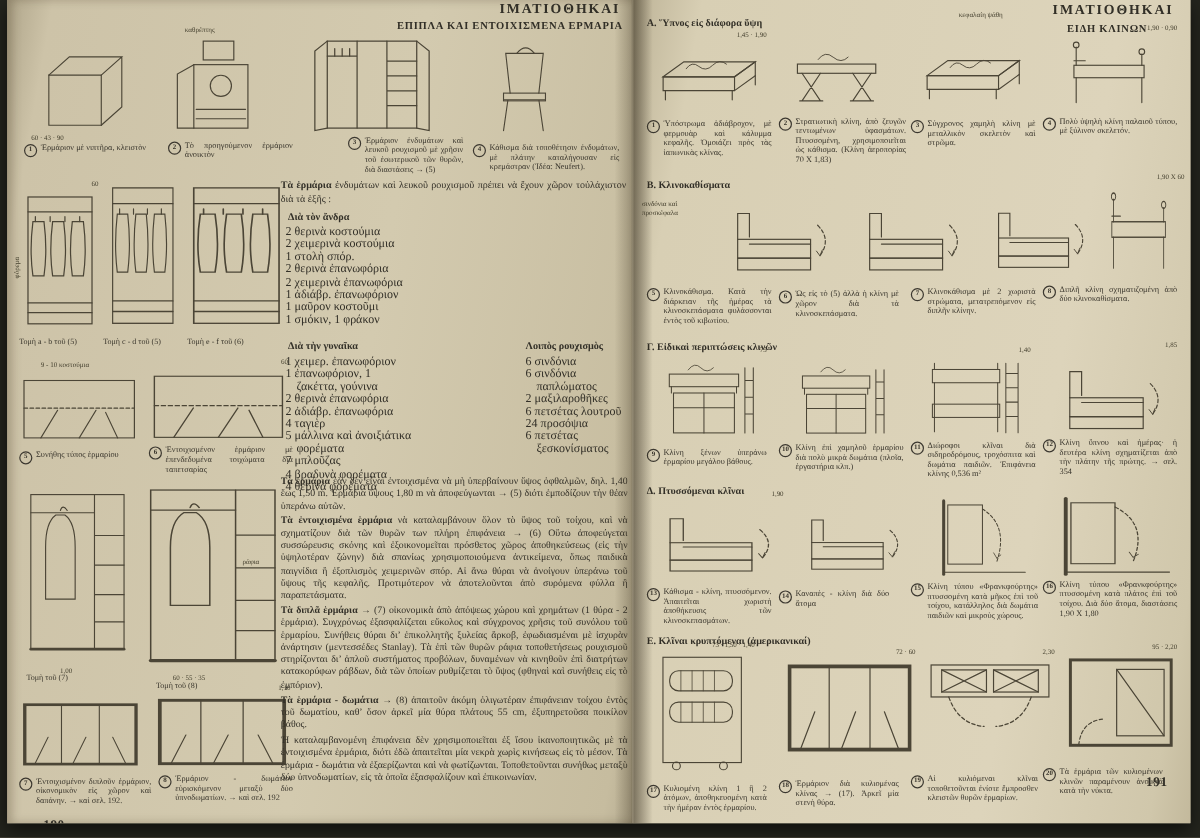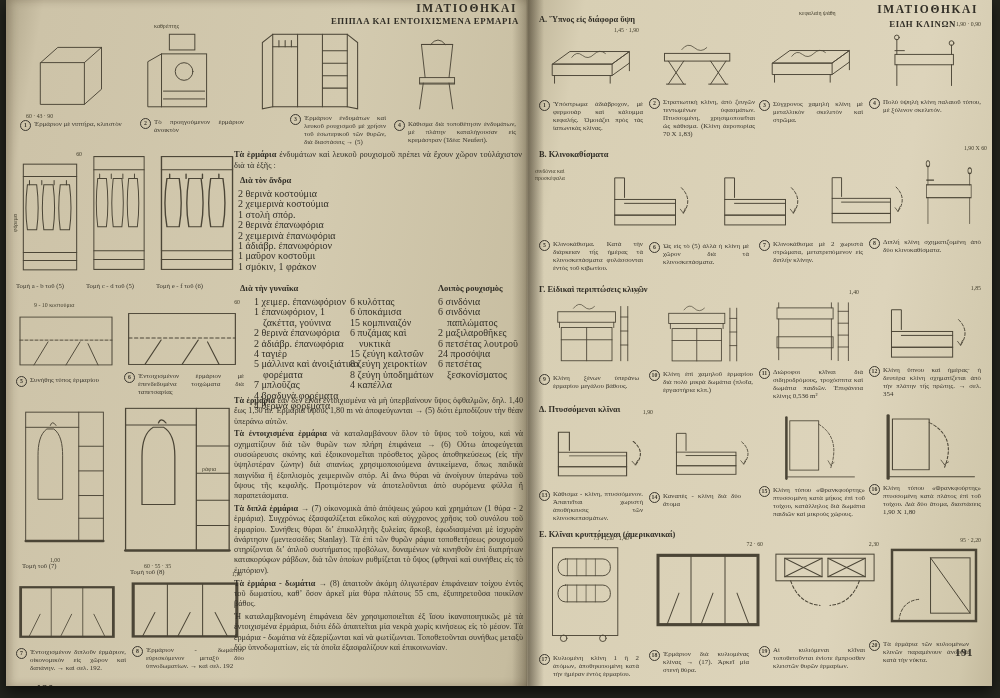--- a/index.html
+++ b/index.html
@@ -283,41 +283,31 @@
         <div class="li">2 θερινὰ κοστούμια</div>
         <div class="li">2 χειμερινὰ κοστούμια</div>
         <div class="li">1 στολὴ σπόρ.</div>
         <div class="li">2 θερινὰ ἐπανωφόρια</div>
         <div class="li">2 χειμερινὰ ἐπανωφόρια</div>
         <div class="li">1 ἀδιάβρ. ἐπανωφόριον</div>
         <div class="li">1 μαῦρον κοστοῦμι</div>
         <div class="li">1 σμόκιν, 1 φράκον</div>
       </div>
     <div class="list-title" style="left:234px;top:283px">Διὰ τὴν γυναῖκα</div>
-    <div class="col" style="left:248px;top:297px;width:106px">
+    <div class="col" style="left:232px;top:297px;width:106px">
         <div class="li">1 χειμερ. ἐπανωφόριον</div>
         <div class="li">1 ἐπανωφόριον, 1 ζακέττα, γούνινα</div>
         <div class="li">2 θερινὰ ἐπανωφόρια</div>
         <div class="li">2 ἀδιάβρ. ἐπανωφόρια</div>
         <div class="li">4 ταγιὲρ</div>
         <div class="li">5 μάλλινα καὶ ἀνοιξιάτικα φορέματα</div>
         <div class="li">7 μπλοῦζας</div>
         <div class="li">4 βραδυνὰ φορέματα</div>
         <div class="li">4 θερινὰ φορέματα</div>
       </div>
-    <div class="col" style="left:344px;top:297px;width:88px">
-        <div class="li">6 κυλόττας</div>
-        <div class="li">6 ὑποκάμισα</div>
-        <div class="li">15 κομπιναιζόν</div>
-        <div class="li">6 πυζάμας καὶ νυκτικὰ</div>
-        <div class="li">15 ζεύγη καλτσῶν</div>
-        <div class="li">8 ζεύγη χειροκτίων</div>
-        <div class="li">8 ζεύγη ὑποδημάτων</div>
-        <div class="li">4 καπέλλα</div>
-      </div>
     <div class="list-title" style="left:432px;top:283px">Λοιπὸς ρουχισμὸς</div>
     <div class="col" style="left:432px;top:297px;width:86px">
         <div class="li">6 σινδόνια</div>
         <div class="li">6 σινδόνια παπλώματος</div>
         <div class="li">2 μαξιλαροθῆκες</div>
         <div class="li">6 πετσέτας λουτροῦ</div>
         <div class="li">24 προσόψια</div>
         <div class="li">6 πετσέτας ξεσκονίσματος</div>
       </div>
 

